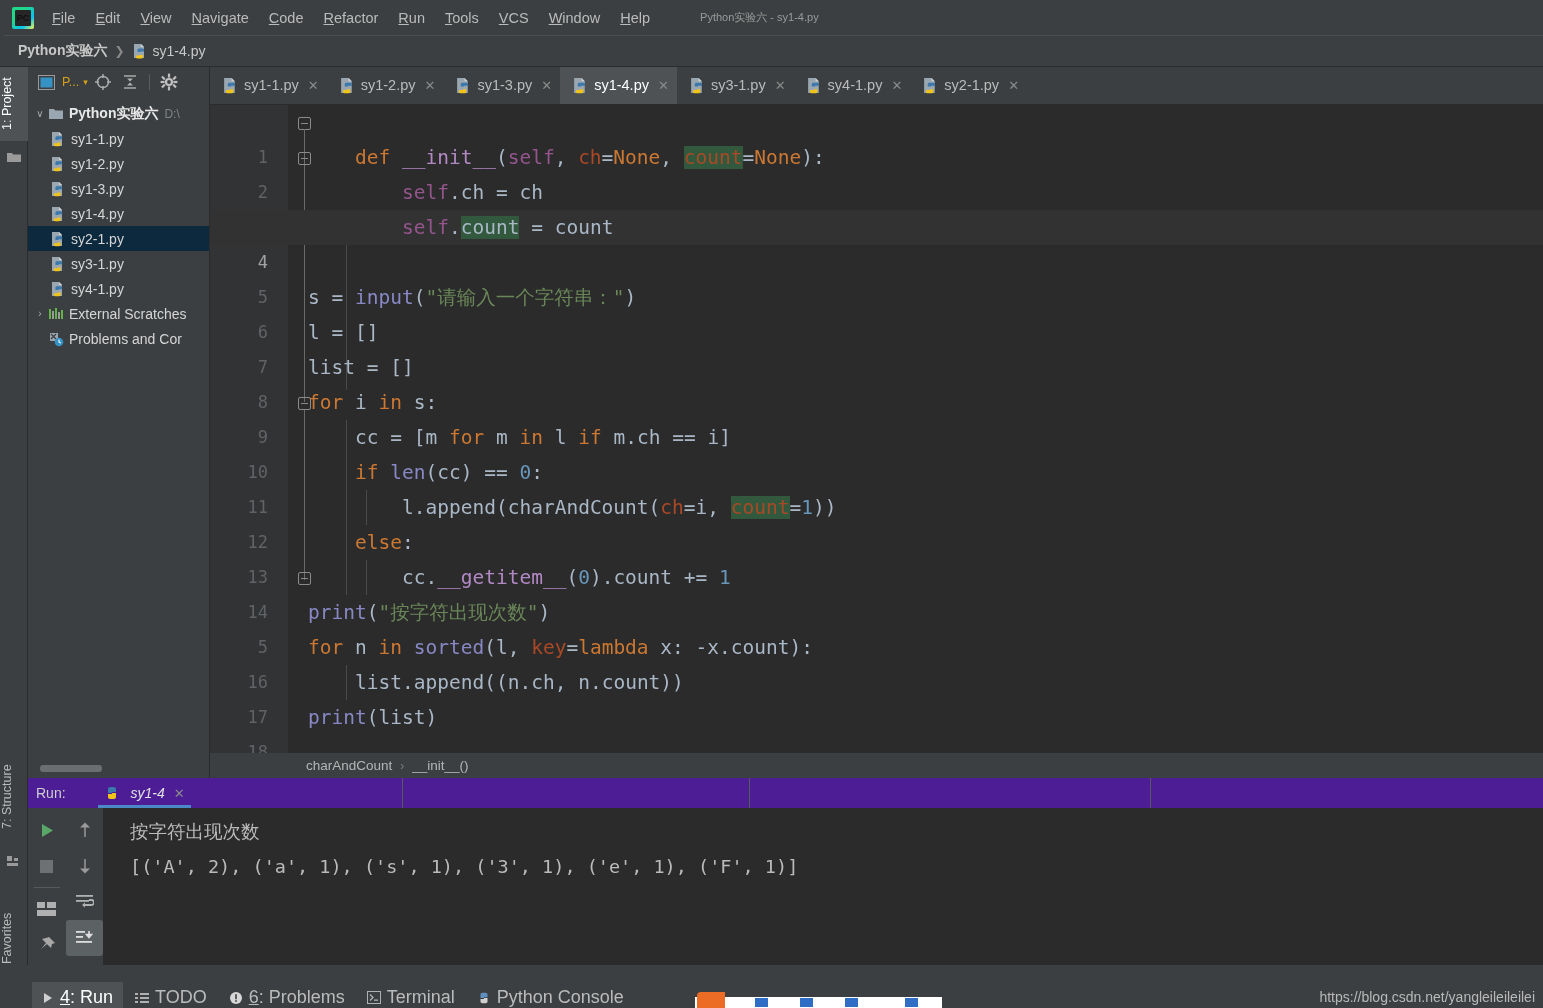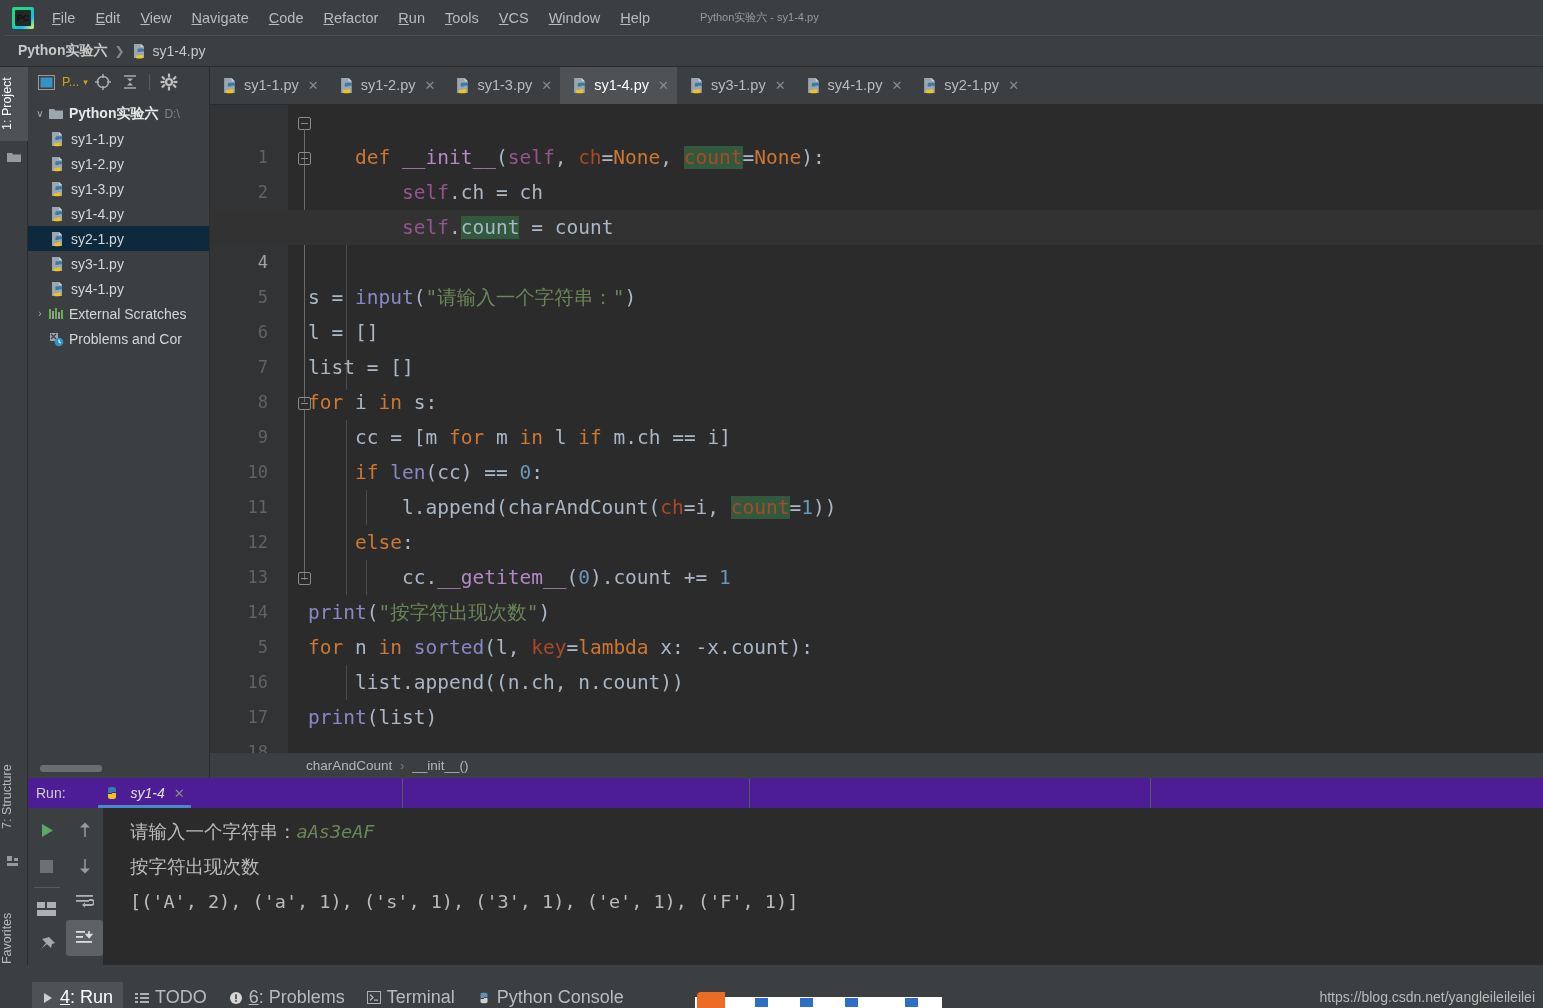--- a/index.html
+++ b/index.html
@@ -741,21 +741,20 @@
             <path d="M14 1v6M14 7.5l-2.5-3h5z" stroke="#dddddd" stroke-width="1.6" fill="#dddddd"></path>
           </svg>
         </div>
         <div class="rbtn" style="height:22px">
           <span style="color:#9a9a9a;font-size:13px;">»</span>
         </div>
       </div>
     </div>
 
     <div class="console" id="console-out">
-        <div class="coline">请输入一个字符串：<span class="inp">aAs3eAF</span></div>
         <div class="coline">按字符出现次数</div>
         <div class="coline">[('A', 2), ('a', 1), ('s', 1), ('3', 1), ('e', 1), ('F', 1)]</div>
       </div>
   </div>
 
   <div class="statusbar">
     <div class="sbrow" id="status-items">
         <div class="sbitem active" style="margin-left:32px;">
     <span class="sbicon">
             <svg width="12" height="12" viewBox="0 0 12 12">

